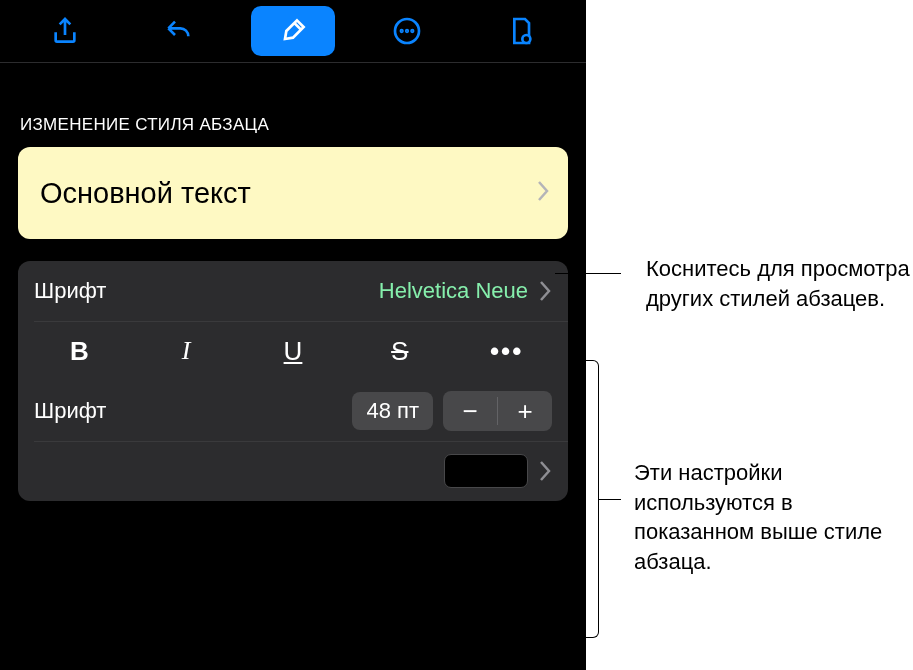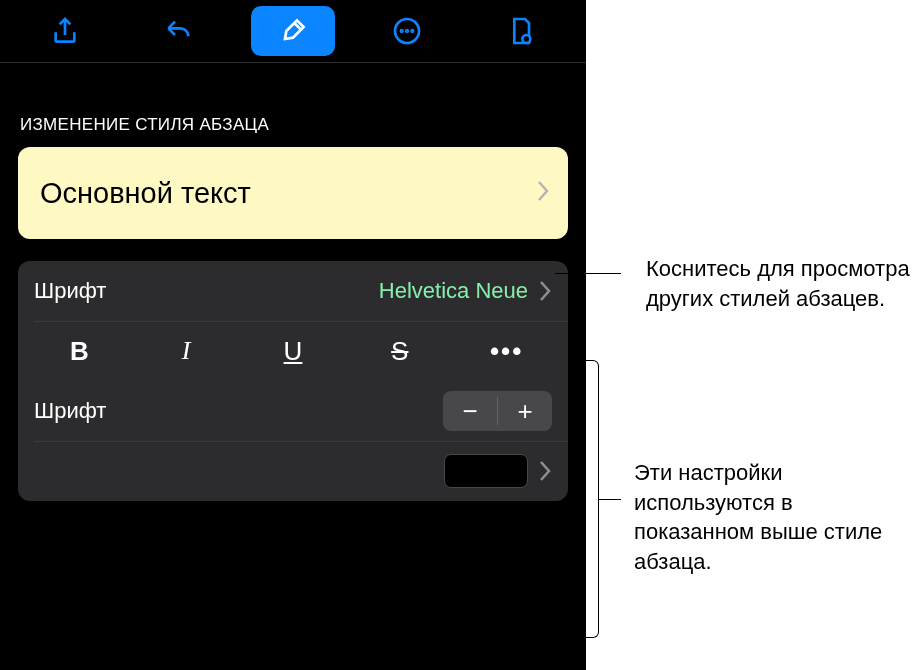--- a/index.html
+++ b/index.html
@@ -259,20 +259,21 @@
         <div class="fbtn b">B</div>
         <div class="fbtn i">I</div>
         <div class="fbtn u">U</div>
         <div class="fbtn s">S</div>
         <div class="fbtn ellipsis">•••</div>
       </div>
 
       <div class="prow">
         <span class="lbl">Шрифт</span>
         <span style="margin-left:auto;display:flex;align-items:center;">
+          <span class="size-box">48 пт</span>
           <span class="stepper">
             <button>−</button>
             <span class="sep"></span>
             <button>+</button>
           </span>
         </span>
       </div>
 
       <div class="prow">
         <span style="margin-left:auto;display:flex;align-items:center;">

